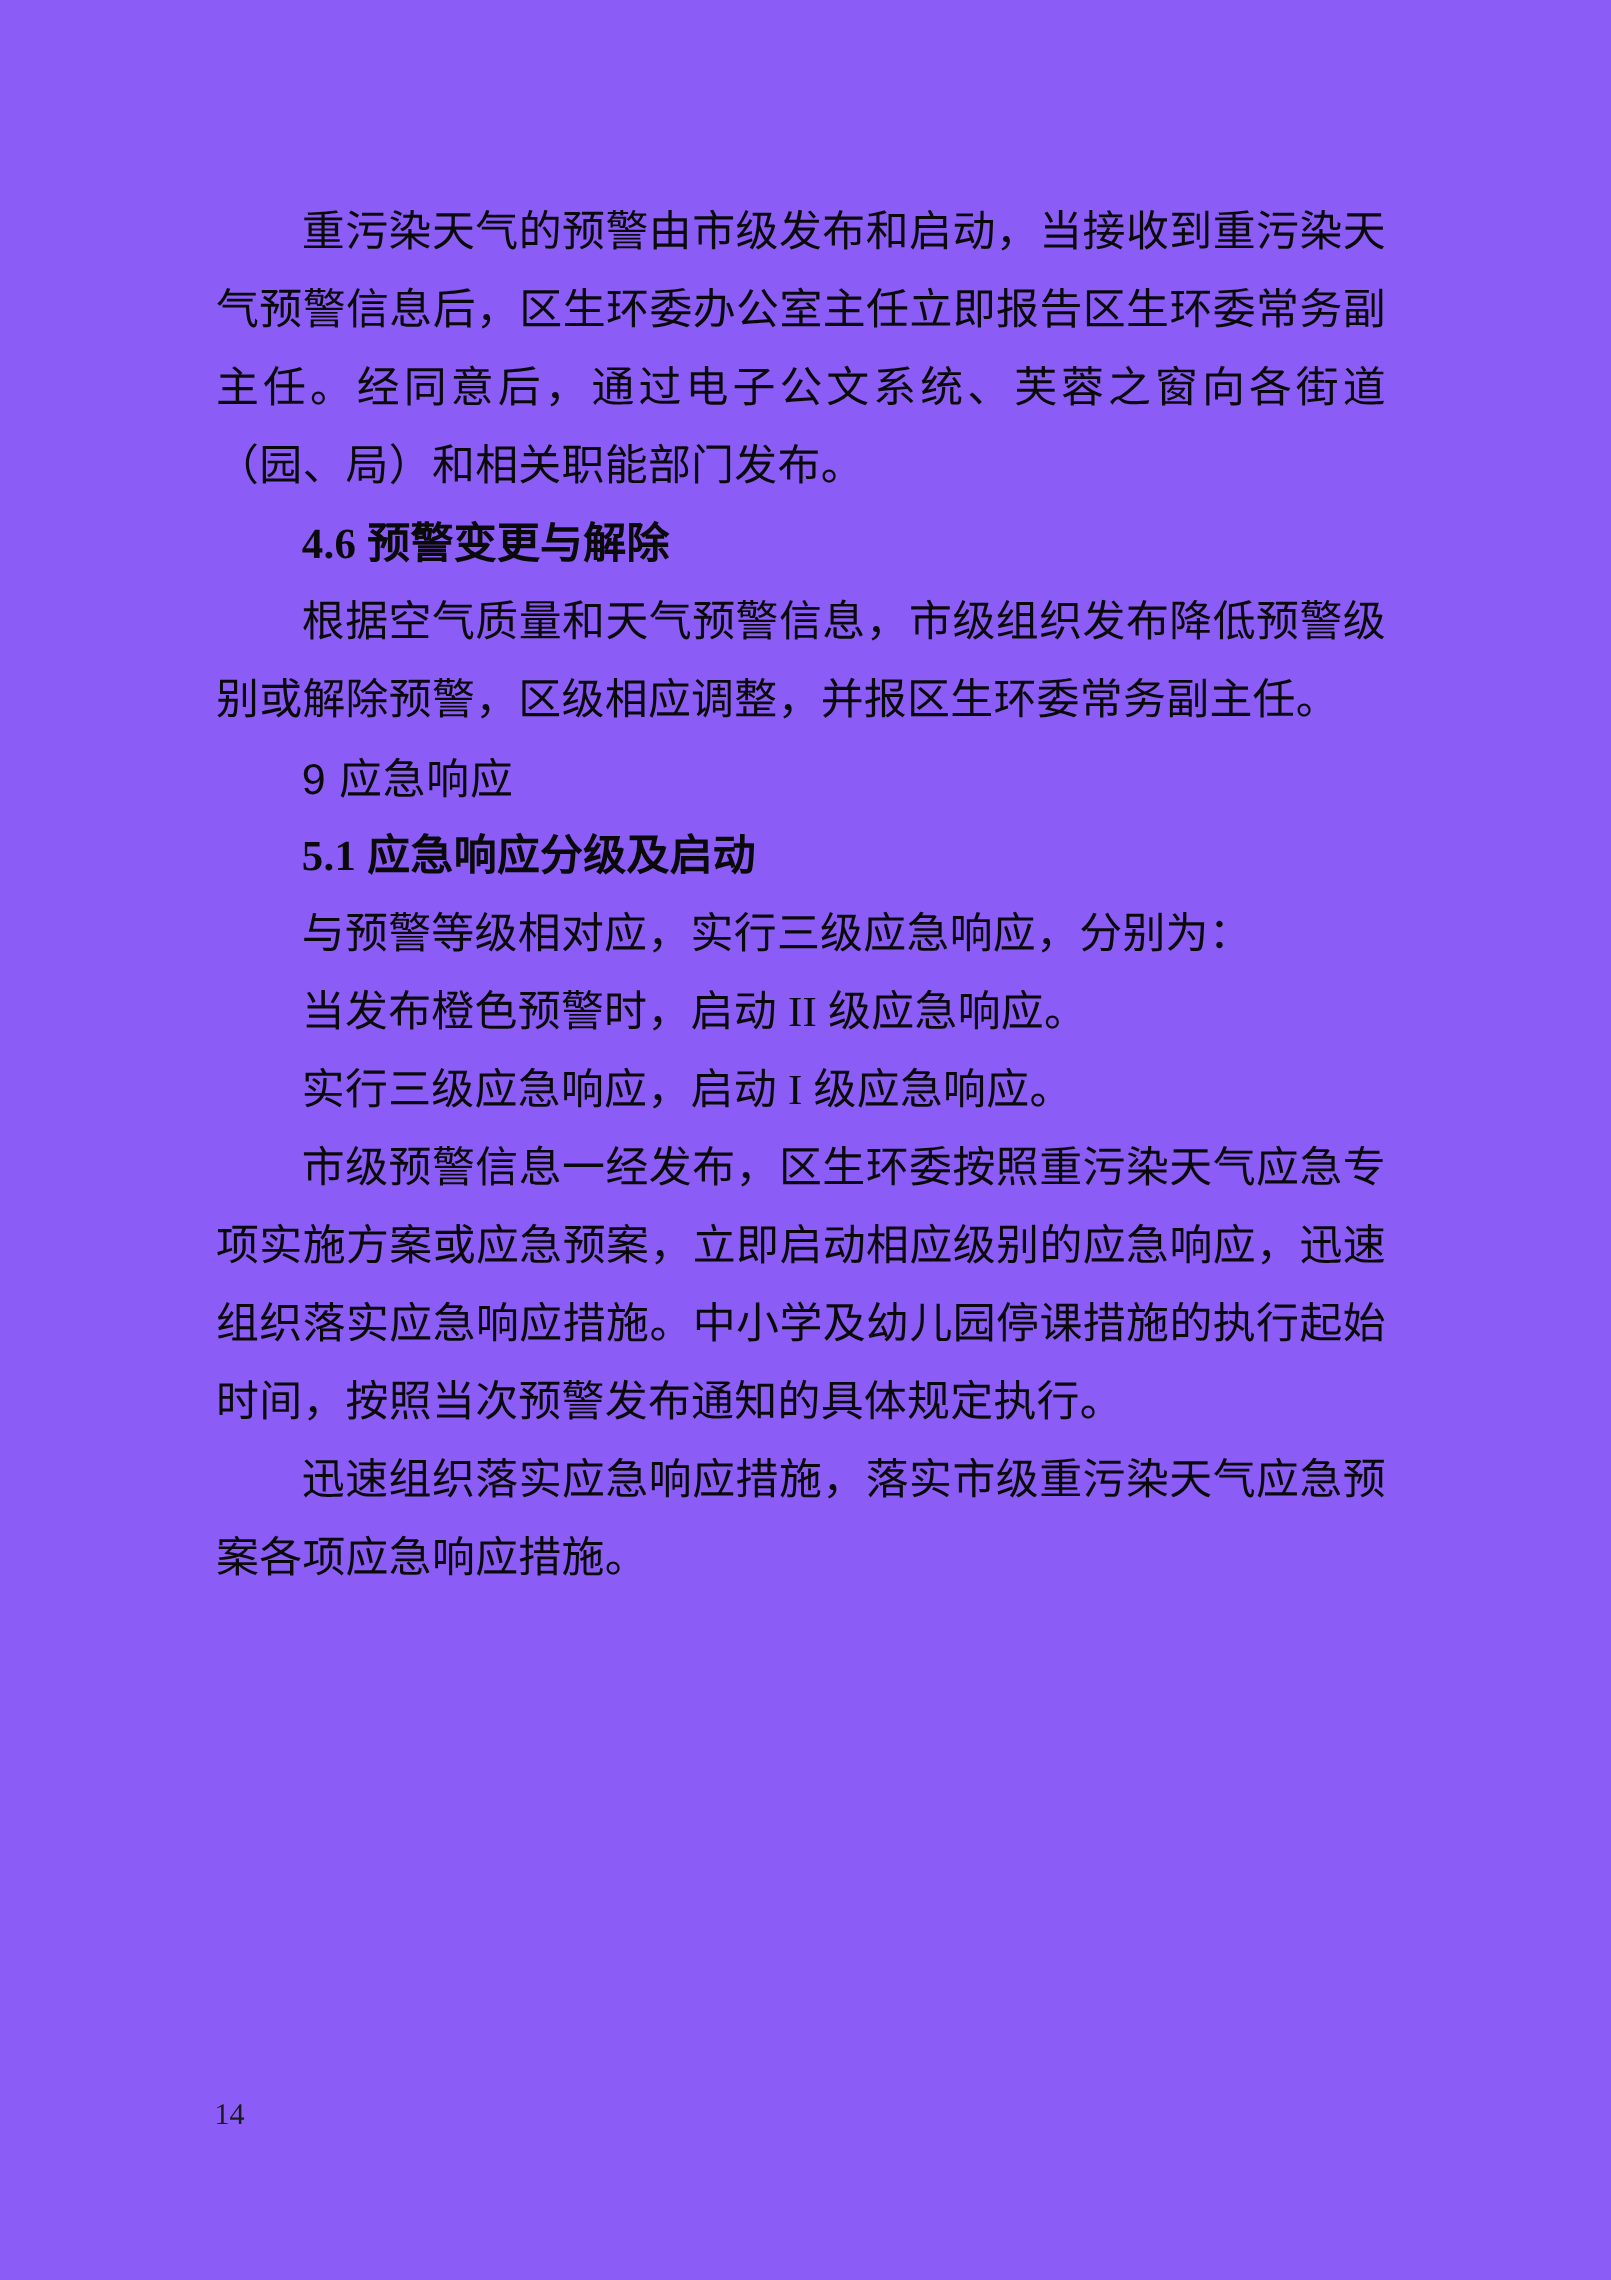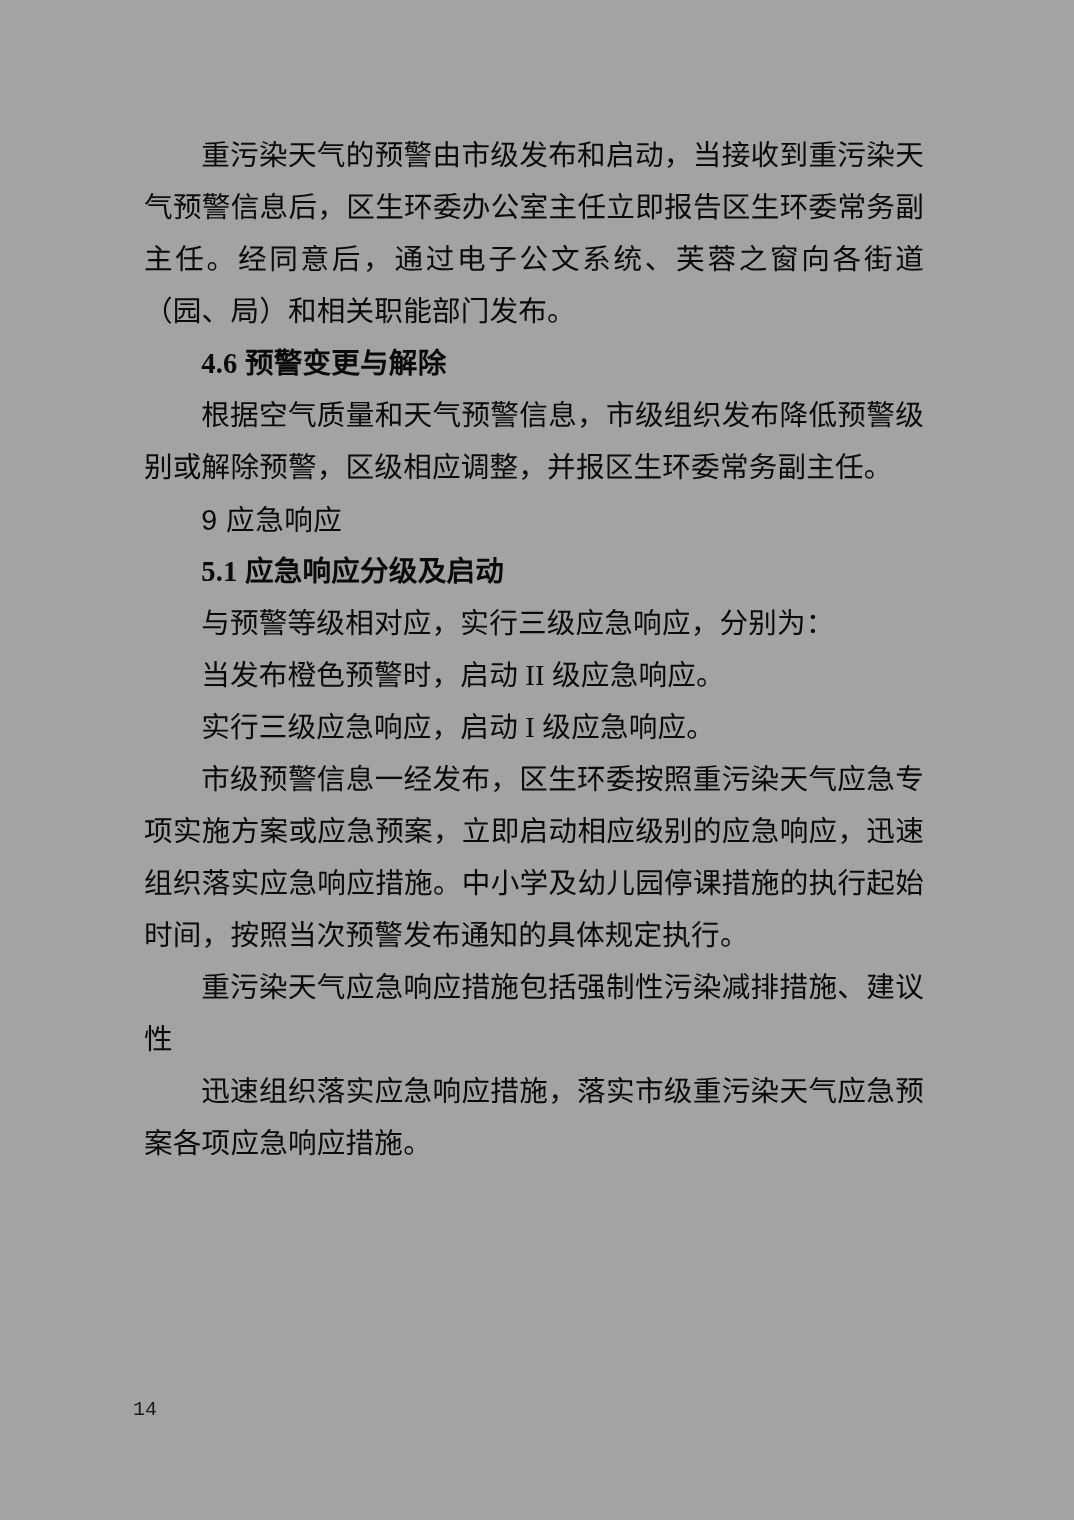--- a/index.html
+++ b/index.html
@@ -5,21 +5,21 @@
   html, body {
     margin: 0;
     padding: 0;
     background: #ffffff;
   }
   .page {
     position: relative;
     width: 1074px;
     height: 1520px;
     margin: 0 auto;
-    background: #a3a3a3;
+    background: #8b5cf6;
     overflow: hidden;
     color: #0a0a0a;
     font-family: "Liberation Serif", "DejaVu Serif", serif;
   }
   .content {
     position: absolute;
     left: 144px;
     top: 130px;
     width: 780px;
   }
@@ -42,39 +42,38 @@
   .blk.h-hei {
     font-family: "Liberation Sans", "DejaVu Sans", sans-serif;
     font-weight: 500;
     letter-spacing: 0.5px;
   }
   .blk.gap-top {
     margin-top: 8px;
   }
   .pagenum {
     position: absolute;
-    left: 133px;
+    left: 143px;
     top: 1398px;
     font-size: 20px;
     line-height: 24px;
     color: #1a1a1a;
-    font-family: Liberation Mono, monospace;
+    font-family: Liberation Serif, serif;
   }
 </style>
 </head>
 <body>
 
 <div class="page">
   <div class="content">
     <p class="blk body">重污染天气的预警由市级发布和启动，当接收到重污染天气预警信息后，区生环委办公室主任立即报告区生环委常务副主任。经同意后，通过电子公文系统、芙蓉之窗向各街道（园、局）和相关职能部门发布。</p>
     <p class="blk h-bold">4.6 预警变更与解除</p>
     <p class="blk body">根据空气质量和天气预警信息，市级组织发布降低预警级别或解除预警，区级相应调整，并报区生环委常务副主任。</p>
     <p class="blk h-hei">9 应急响应</p>
     <p class="blk h-bold">5.1 应急响应分级及启动</p>
     <p class="blk body">与预警等级相对应，实行三级应急响应，分别为：</p>
     <p class="blk body">当发布橙色预警时，启动 II 级应急响应。</p>
     <p class="blk body">实行三级应急响应，启动 I 级应急响应。</p>
     <p class="blk body">市级预警信息一经发布，区生环委按照重污染天气应急专项实施方案或应急预案，立即启动相应级别的应急响应，迅速组织落实应急响应措施。中小学及幼儿园停课措施的执行起始时间，按照当次预警发布通知的具体规定执行。</p>
-    <p class="blk body">重污染天气应急响应措施包括强制性污染减排措施、建议性</p>
     <p class="blk body">迅速组织落实应急响应措施，落实市级重污染天气应急预案各项应急响应措施。</p>
   </div>
   <div class="pagenum">14</div>
 </div>
 
 </body></html>

